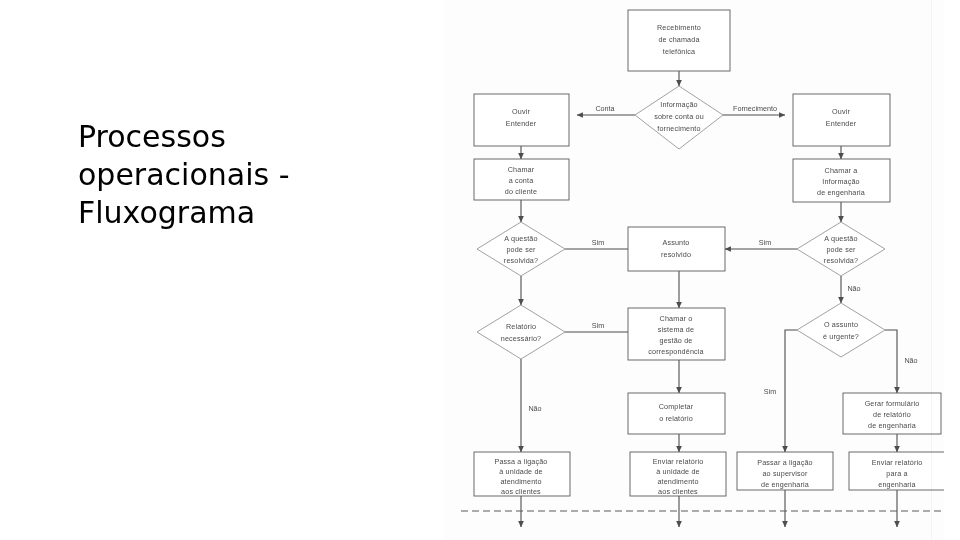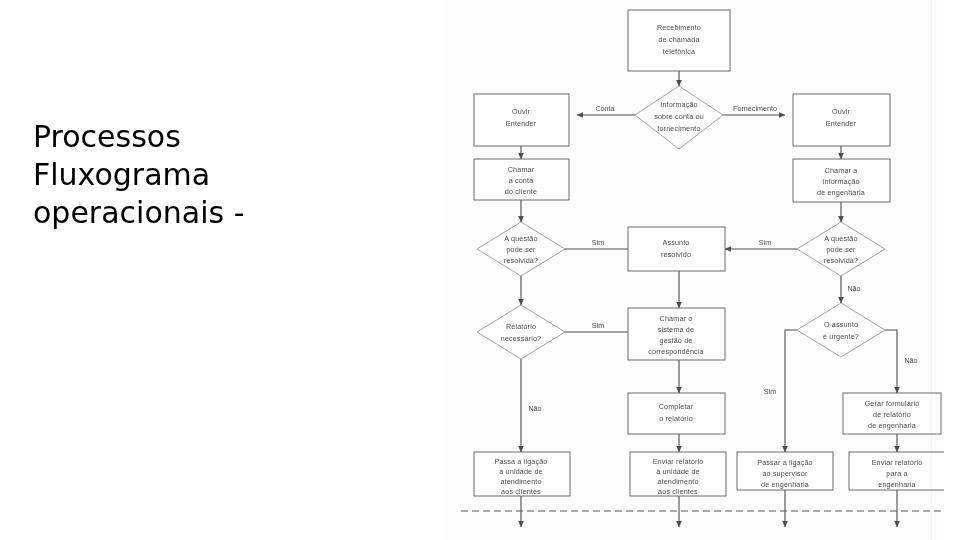--- a/index.html
+++ b/index.html
@@ -10,21 +10,21 @@
   }
   #slide{position:relative;width:960px;height:540px;background:#ffffff;}
 
   
   #title-block{
     position:absolute;left:33px;top:118px;width:330px;
     font-size:30px;line-height:38px;color:#000000;
     font-family:"DejaVu Sans", sans-serif;font-weight:400;
     letter-spacing:0px;
   }
-  #title-block .tline{display:block;white-space:nowrap;}
+  #title-block .tline{display:block;white-space:nowrap;margin-left:45px;}
 
   
   #chart-frame{
     position:absolute;left:444px;top:0px;width:500px;height:540px;
     background:#fdfdfd;
     overflow:hidden;
   }
   #chart-frame::after{
     
     content:"";position:absolute;right:12px;top:0;bottom:0;width:1px;
@@ -50,22 +50,22 @@
   .ln{stroke:#4d4d4d;stroke-width:1.1;fill:none;}
   .dash{stroke:#5a5a5a;stroke-width:1;stroke-dasharray:7 4;fill:none;}
 </style>
 </head>
 <body>
 
 <div id="slide">
 
   <div id="title-block">
     <span class="tline">Processos</span>
+    <span class="tline">operacionais -</span>
     <span class="tline">Fluxograma</span>
-    <span class="tline">operacionais -</span>
   </div>
 
   <div id="chart-frame">
     <div id="svgwrap">
     <svg width="500" height="540" viewBox="0 0 500 540" xmlns="http://www.w3.org/2000/svg">
       <defs>
         <marker id="ah" markerWidth="7" markerHeight="7" refX="5.4" refY="2.6" orient="auto" markerUnits="strokeWidth">
           <path d="M0,0 L5.6,2.6 L0,5.2 z" fill="#4d4d4d"></path>
         </marker>
       </defs>

